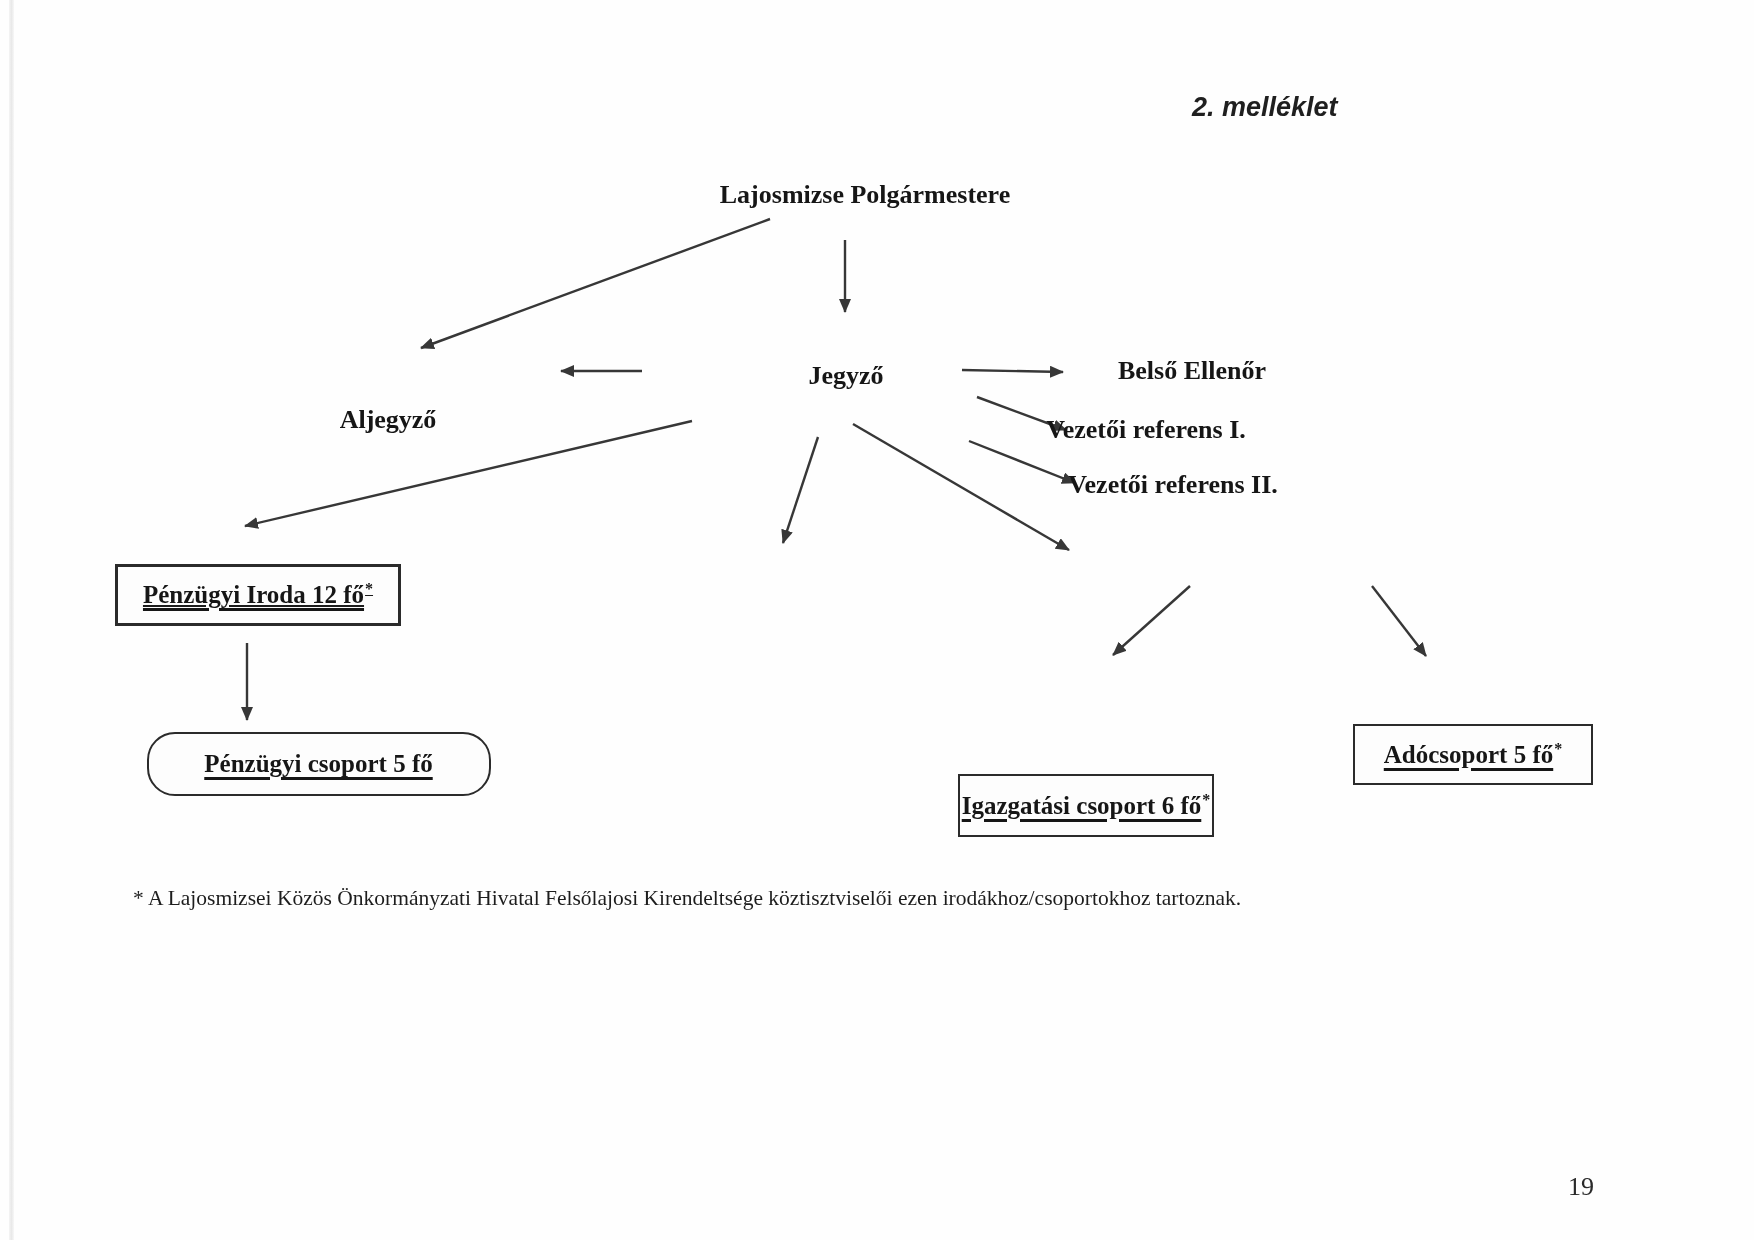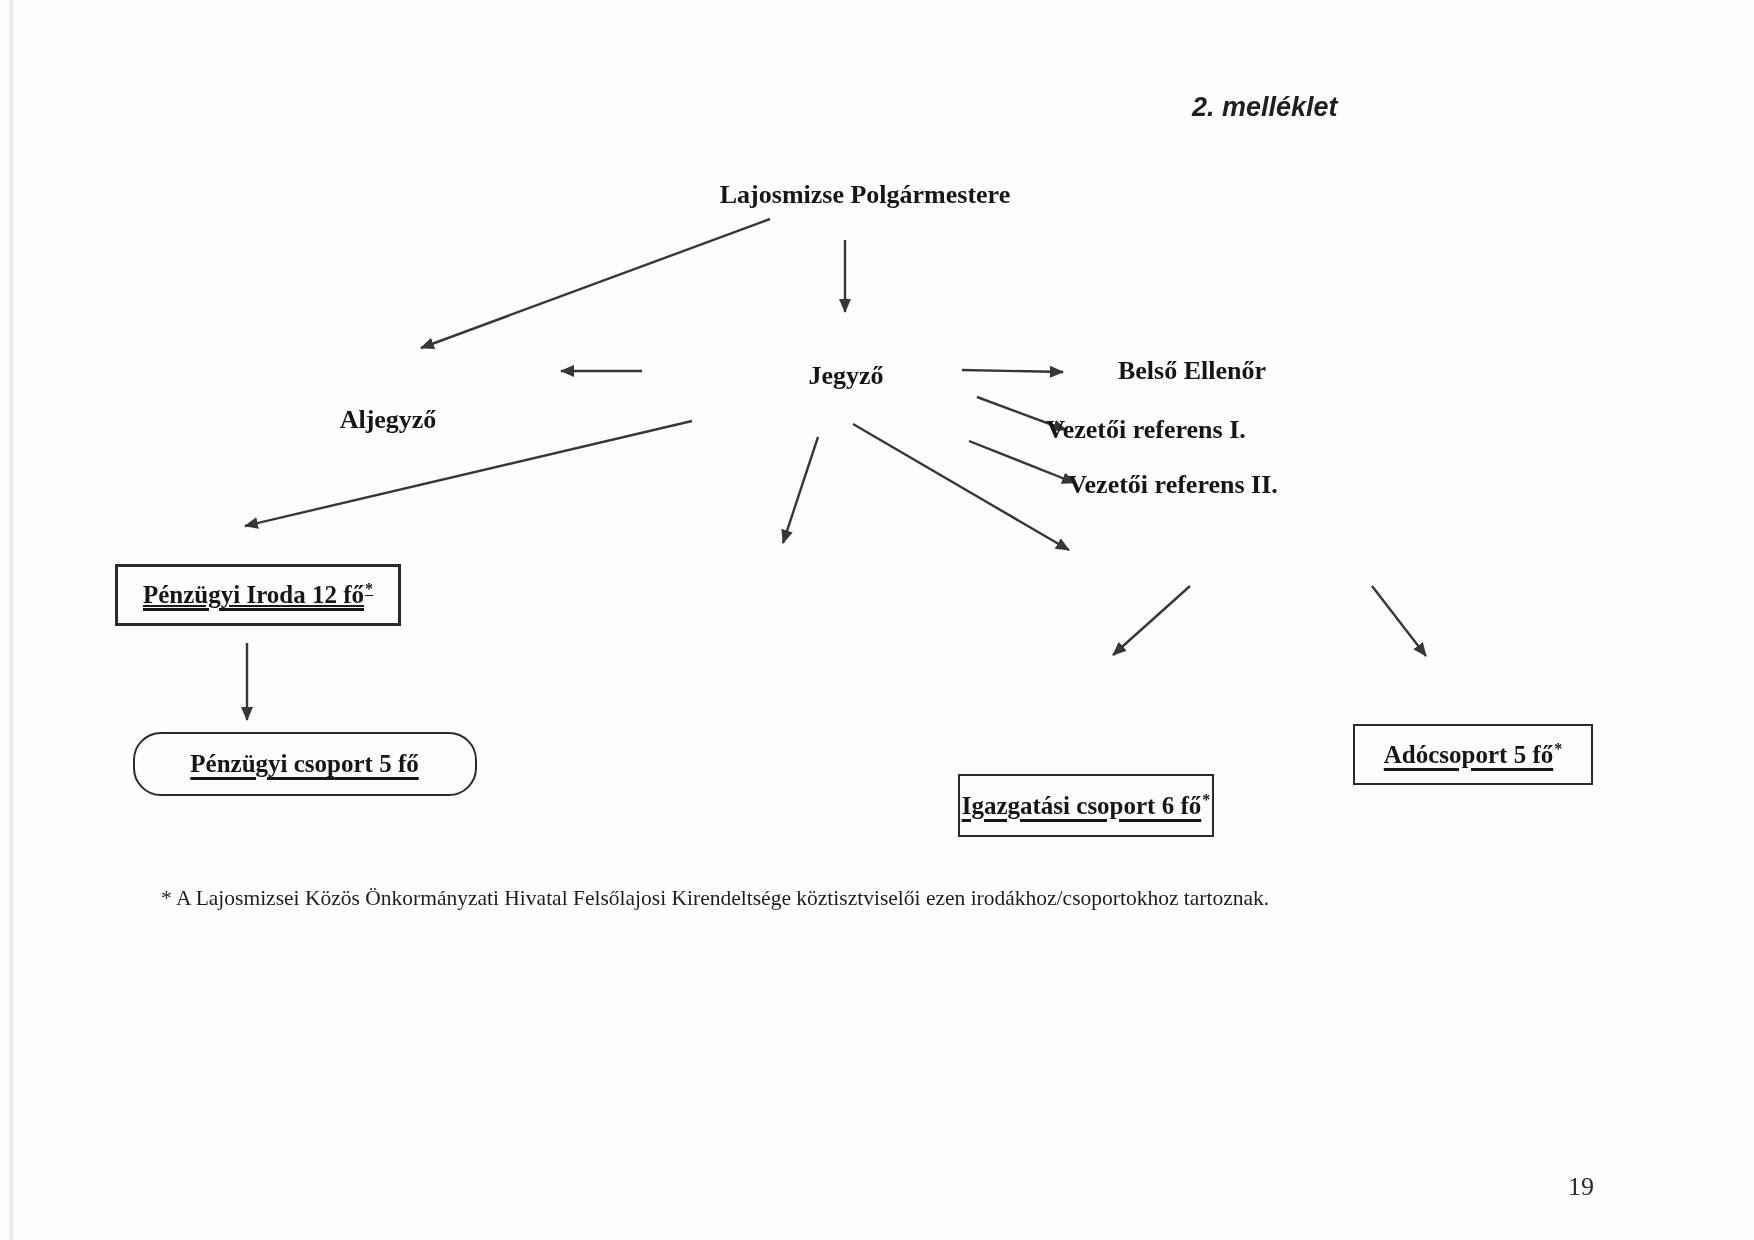--- a/index.html
+++ b/index.html
@@ -65,21 +65,20 @@
     top: -6px;
   }
   .arrows { position: absolute; left: 0; top: 0; width: 1754px; height: 1240px; }
   .arrows line { stroke: #373737; stroke-width: 2.4; }
   .footnote {
     position: absolute;
     left: 133px; top: 886px;
     font-size: 21.5px;
     color: #1d1d1d;
     white-space: nowrap;
-    margin-left: 28px;
   }
   .page-number {
     position: absolute;
     left: 1568px; top: 1172px;
     font-size: 26px;
     color: #2a2a2a;
   }
 </style>
 </head>
 <body>
@@ -117,21 +116,21 @@
   <div class="node" style="left:1146px; top:430px;">Vezetői referens I.</div>
   <div class="node" style="left:1173px; top:485px;">Vezetői referens II.</div>
 
   <div class="obox" style="left:115px; top:564px; width:286px; height:62px; border-width:3px;text-decoration:underline;">
     <span class="lbl">Pénzügyi Iroda 12 fő</span>
       <sup class="mark">*</sup>
   </div>
 
 
 
-  <div class="obox" style="left:133px; top:732px; width:344px; height:64px;border-radius:28px;">
+  <div class="obox" style="left:147px; top:732px; width:344px; height:64px;border-radius:28px;">
     <span class="lbl">Pénzügyi csoport 5 fő</span>
       <sup class="mark"></sup>
   </div>
 
   <div class="obox" style="left:958px; top:734px; width:256px; height:63px;margin-top:40px;">
     <span class="lbl">Igazgatási csoport 6 fő</span>
       <sup class="mark">*</sup>
   </div>
 
   <div class="obox" style="left:1353px; top:724px; width:240px; height:61px;">

